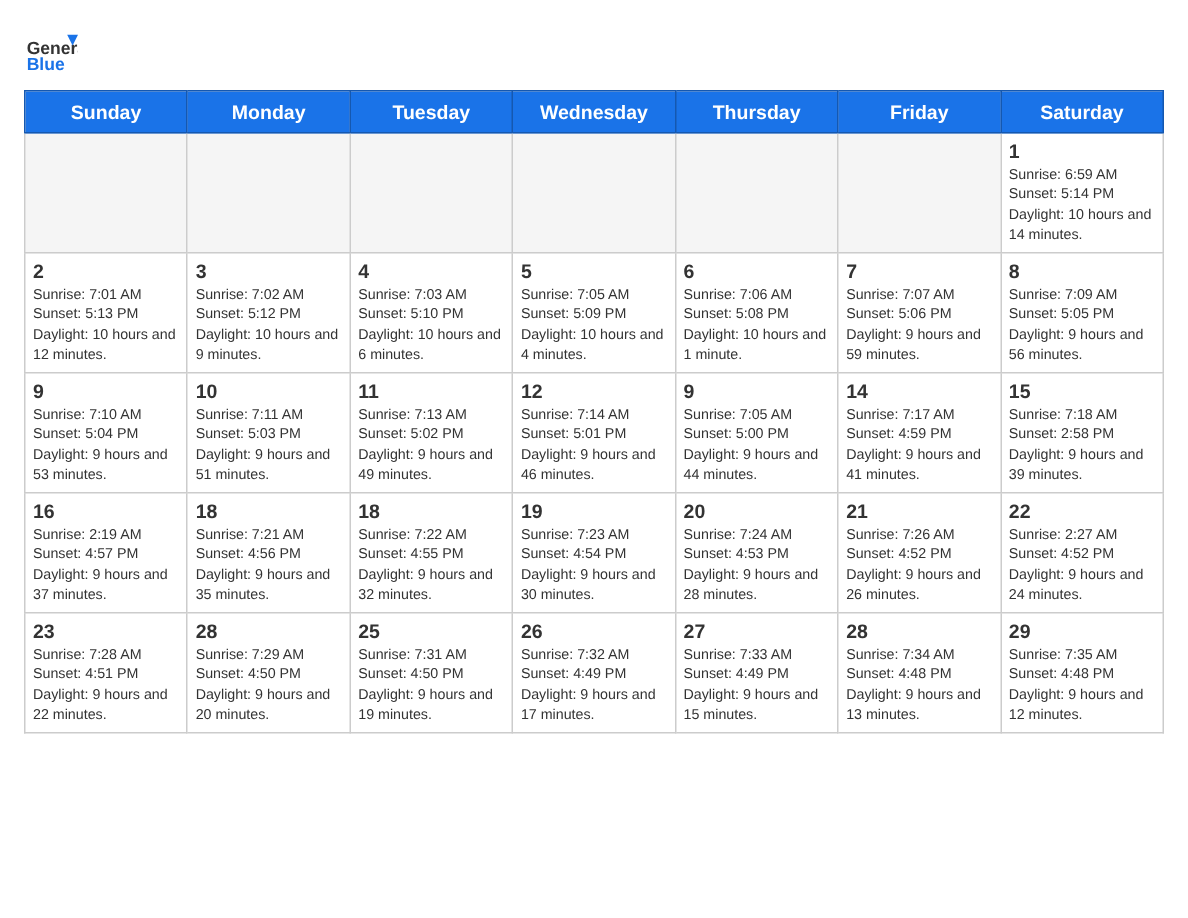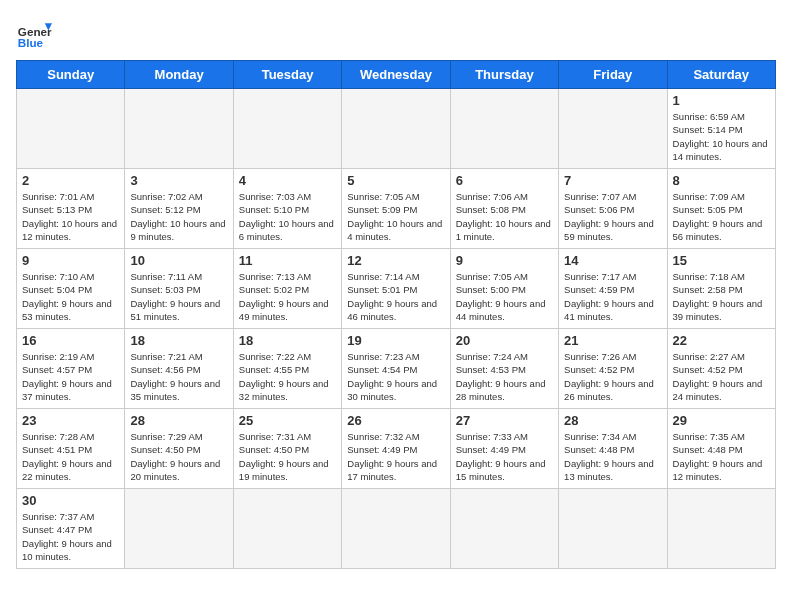--- a/index.html
+++ b/index.html
@@ -289,28 +289,14 @@
 Sunset: 4:48 PM
 Daylight: 9 hours and 13 minutes.</div>
         </td>
         <td>
           <span class="day-number">29</span>
           <div class="day-info">Sunrise: 7:35 AM
 Sunset: 4:48 PM
 Daylight: 9 hours and 12 minutes.</div>
         </td>
       </tr>
-      <tr>
-        <td>
-          <span class="day-number">30</span>
-          <div class="day-info">Sunrise: 7:37 AM
-Sunset: 4:47 PM
-Daylight: 9 hours and 10 minutes.</div>
-        </td>
-        <td class="empty"></td>
-        <td class="empty"></td>
-        <td class="empty"></td>
-        <td class="empty"></td>
-        <td class="empty"></td>
-        <td class="empty"></td>
-      </tr>
     </tbody>
 </table>
 
 </body></html>

